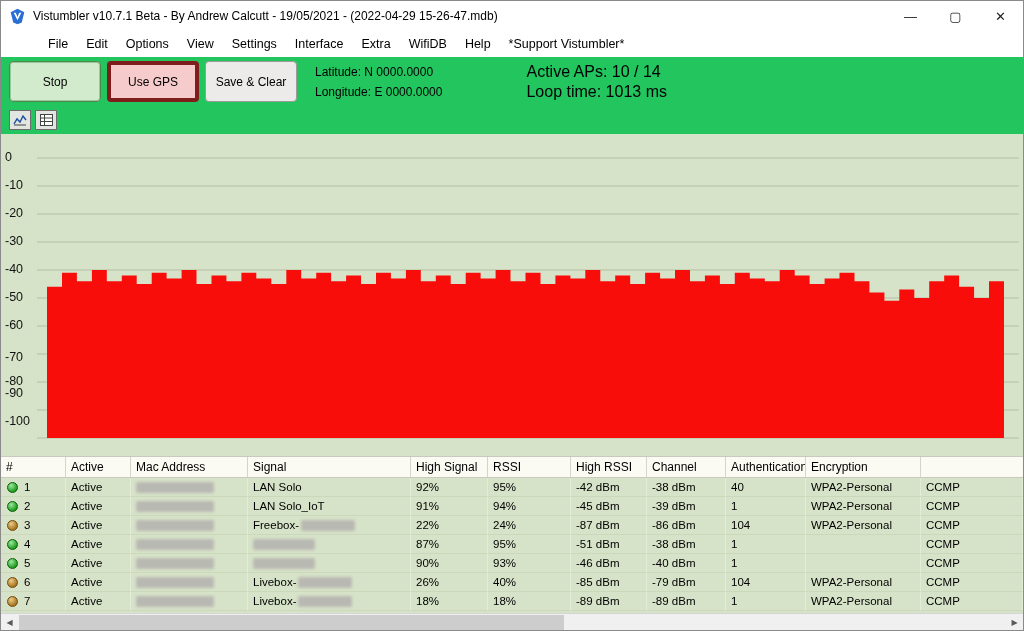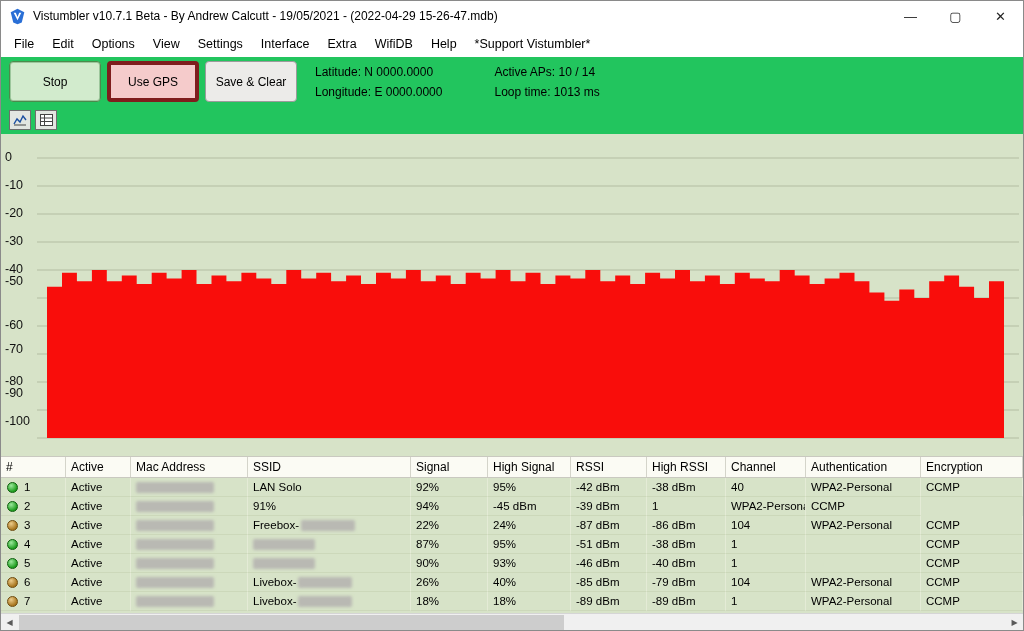--- a/index.html
+++ b/index.html
@@ -8,32 +8,32 @@
   .window { width:1024px; height:631px; border:1px solid #8a8a8a; display:flex; flex-direction:column; overflow:hidden; background:#fff; }
 
   
   .titlebar { height:30px; flex:0 0 30px; display:flex; align-items:center; background:#fff; padding-left:8px; }
   .app-icon { width:17px; height:17px; margin-right:7px; flex:0 0 auto; }
   .title-text { font-size:12px; flex:1 1 auto; white-space:nowrap; overflow:hidden; }
   .win-controls { display:flex; height:100%; }
   .win-btn { width:45px; height:100%; display:flex; align-items:center; justify-content:center; font-size:13px; color:#222; cursor:default; }
 
   
-  .menubar { height:26px; flex:0 0 26px; display:flex; align-items:center; background:#fff; padding-left:4px; }
+  .menubar { height:26px; flex:0 0 26px; display:flex; align-items:center; background:#fff; padding-left:4px;margin-left:34px; }
   .menu-item { padding:4px 9px; font-size:12.5px; white-space:nowrap; }
 
   
   .toolbar { height:77px; flex:0 0 77px; background:#22c55e; position:relative; }
   .toolbar-row1 { height:49px; display:flex; align-items:center; padding-left:8px; }
   .tb-btn { height:41px; width:92px; margin-right:6px; border-radius:4px; font-size:12px; font-family:inherit; cursor:default; }
   .btn-stop { background:#d2ebcd; border:1px solid #4c8a4c; box-shadow:0 0 0 1px #9cc79c inset; }
   .btn-gps  { background:#f5cbcb; border:4px solid #7f1d1d; }
   .btn-save { background:#ecebe9; border:1px solid #9b9b9b; }
   .gps-block { margin-left:12px; line-height:20px; font-size:12px; color:#000; }
-  .aps-block { margin-left:52px; line-height:20px; font-size:12px; color:#000; }
+  .aps-block { margin-left:84px; line-height:20px; font-size:16px; color:#000; }
   .toolbar-row2 { height:28px; display:flex; align-items:center; padding-left:8px; gap:4px; }
   .mini-btn { width:22px; height:20px; background:#e2e6e1; border:1px solid #6d6d6d; display:flex; align-items:center; justify-content:center; padding:0; }
   .mini-btn svg { display:block; }
 
   
   .graph { height:322px; flex:0 0 322px; background:#d7e3c8; position:relative; overflow:hidden; }
   .graph svg { position:absolute; left:0; top:0; }
   .ylabels { position:absolute; left:0; top:0; width:40px; height:100%; }
   .ytick { position:absolute; left:4px; font-size:12.5px; color:#111; }
 
@@ -136,34 +136,33 @@
         <line x1="36" x2="1018" y1="276" y2="276" stroke="#b3bda2" stroke-width="1"></line>
         <line x1="36" x2="1018" y1="304" y2="304" stroke="#b3bda2" stroke-width="1"></line>
         <polygon points="46.0,152.8 61.0,152.8 61.0,138.8 75.9,138.8 75.9,147.2 90.9,147.2 90.9,136.0 105.8,136.0 105.8,147.2 120.8,147.2 120.8,141.6 135.7,141.6 135.7,150.0 150.7,150.0 150.7,138.8 165.6,138.8 165.6,144.4 180.6,144.4 180.6,136.0 195.5,136.0 195.5,150.0 210.5,150.0 210.5,141.6 225.4,141.6 225.4,147.2 240.4,147.2 240.4,138.8 255.3,138.8 255.3,144.4 270.3,144.4 270.3,150.0 285.3,150.0 285.3,136.0 300.2,136.0 300.2,144.4 315.2,144.4 315.2,138.8 330.1,138.8 330.1,147.2 345.1,147.2 345.1,141.6 360.0,141.6 360.0,150.0 375.0,150.0 375.0,138.8 389.9,138.8 389.9,144.4 404.9,144.4 404.9,136.0 419.8,136.0 419.8,147.2 434.8,147.2 434.8,141.6 449.7,141.6 449.7,150.0 464.7,150.0 464.7,138.8 479.6,138.8 479.6,144.4 494.6,144.4 494.6,136.0 509.5,136.0 509.5,147.2 524.5,147.2 524.5,138.8 539.5,138.8 539.5,150.0 554.4,150.0 554.4,141.6 569.4,141.6 569.4,144.4 584.3,144.4 584.3,136.0 599.3,136.0 599.3,147.2 614.2,147.2 614.2,141.6 629.2,141.6 629.2,150.0 644.1,150.0 644.1,138.8 659.1,138.8 659.1,144.4 674.0,144.4 674.0,136.0 689.0,136.0 689.0,147.2 703.9,147.2 703.9,141.6 718.9,141.6 718.9,150.0 733.8,150.0 733.8,138.8 748.8,138.8 748.8,144.4 763.8,144.4 763.8,147.2 778.7,147.2 778.7,136.0 793.7,136.0 793.7,141.6 808.6,141.6 808.6,150.0 823.6,150.0 823.6,144.4 838.5,144.4 838.5,138.8 853.5,138.8 853.5,147.2 868.4,147.2 868.4,158.4 883.4,158.4 883.4,166.8 898.3,166.8 898.3,155.6 913.3,155.6 913.3,164.0 928.2,164.0 928.2,147.2 943.2,147.2 943.2,141.6 958.1,141.6 958.1,152.8 973.1,152.8 973.1,164.0 988.0,164.0 988.0,147.2 1003.0,147.2 1003,304 46,304" fill="#f90d0b"></polygon>
       </svg>
     <div class="ylabels">
         <div class="ytick" style="top: 16px;">0</div>
         <div class="ytick" style="top: 44px;">-10</div>
         <div class="ytick" style="top: 72px;">-20</div>
         <div class="ytick" style="top: 100px;">-30</div>
         <div class="ytick" style="top: 128px;">-40</div>
-        <div class="ytick" style="top: 140px;">-50</div>
+        <div class="ytick" style="top: 156px;">-50</div>
         <div class="ytick" style="top: 184px;">-60</div>
-        <div class="ytick" style="top: 208px;">-70</div>
+        <div class="ytick" style="top: 216px;">-70</div>
         <div class="ytick" style="top: 240px;">-80</div>
         <div class="ytick" style="top: 252px;">-90</div>
         <div class="ytick" style="top: 280px;">-100</div>
       </div>
   </div>
 
   <div class="thead grid-cols">
     <div class="hcell">#</div>
     <div class="hcell">Active</div>
     <div class="hcell">Mac Address</div>
-    <div class="hcell">SSID</div>
     <div class="hcell">Signal</div>
     <div class="hcell">High Signal</div>
     <div class="hcell">RSSI</div>
     <div class="hcell">High RSSI</div>
     <div class="hcell">Channel</div>
     <div class="hcell">Authentication</div>
     <div class="hcell">Encryption</div>
   </div>
 
   <div class="tbody">
@@ -189,20 +188,23 @@
       </div>
       <div class="trow grid-cols">
         <div class="tcell">
           <span class="led green"></span>
           <span>2</span>
         </div>
         <div class="tcell">Active</div>
         <div class="tcell">
           <span class="redact mac"></span>
         </div>
+        <div class="tcell">
+          <span>LAN Solo_IoT</span>
+        </div>
         <div class="tcell">91%</div>
         <div class="tcell">94%</div>
         <div class="tcell">-45 dBm</div>
         <div class="tcell">-39 dBm</div>
         <div class="tcell">1</div>
         <div class="tcell">WPA2-Personal</div>
         <div class="tcell">CCMP</div>
       </div>
       <div class="trow grid-cols">
         <div class="tcell">

